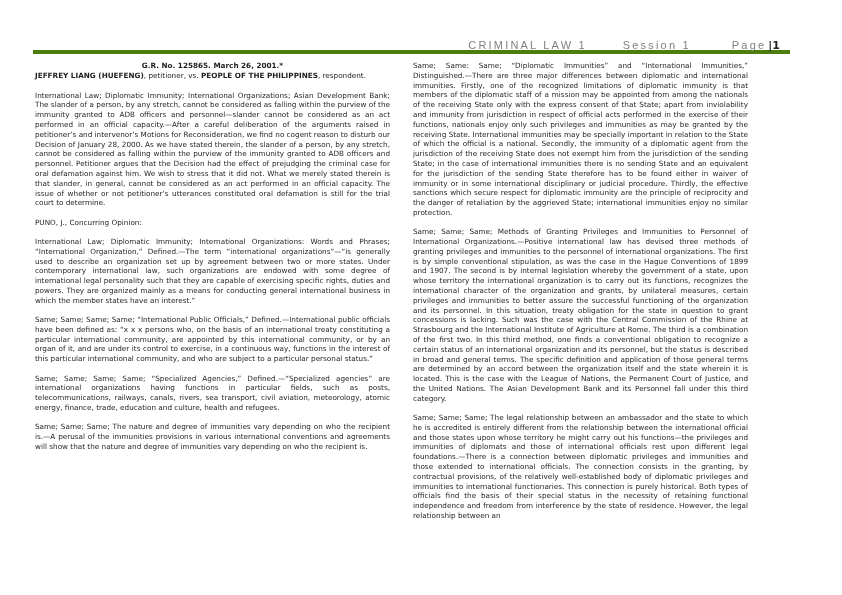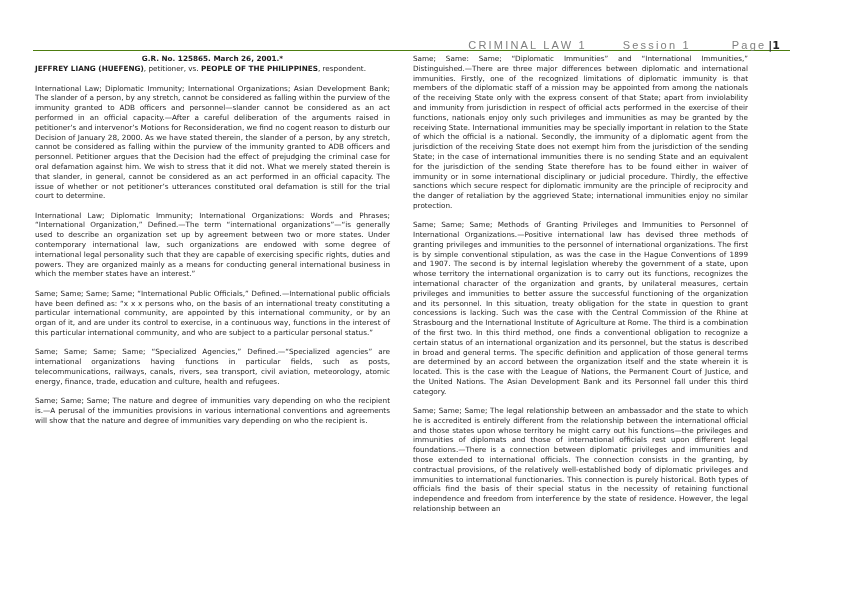--- a/index.html
+++ b/index.html
@@ -1,39 +1,40 @@
 <!DOCTYPE html>
 <html><head>
 <meta charset="utf-8">
 <style>
   html, body { margin: 0; padding: 0; background: #ffffff; }
   body { width: 842px; height: 595px; overflow: hidden; position: relative; font-family: "DejaVu Sans", sans-serif; color: #1f1f1f; }
-  .page-header { position: absolute; left: 33px; top: 34px; width: 757px; height: 16px; border-bottom: 1px solid #4d7c0f; text-align: right; }
+  .page-header { position: absolute; left: 33px; top: 34px; width: 757px; height: 16px; border-bottom: 4px solid #4d7c0f; text-align: right; }
   .hdr-text { font-family: "Liberation Sans", sans-serif; font-size: 11px; color: #7f7f7f; letter-spacing: 2.2px; white-space: pre; padding-right: 10px; }
   .hdr-sep { color: #333; font-weight: bold; letter-spacing: 0; }
   .hdr-num { color: #222; font-weight: bold; letter-spacing: 0; }
-  .col { position: absolute; top: 54px; font-size: 7.25px; line-height: 9.8px; text-align: justify; }
+  .col { position: absolute; top: 61px; font-size: 7.25px; line-height: 9.8px; text-align: justify; }
   .col-left { left: 35px; width: 355px; }
   .col-right { left: 413px; width: 335px; }
   .col p { margin: 0 0 9.5px 0; }
   .case-title { text-align: center; font-weight: bold; margin: 0 !important; }
   .b { font-weight: bold; }
   .parties { margin-bottom: 10px !important; text-align: left; }
 </style>
 </head>
 <body>
 
 <div class="page-header">
   <span class="hdr-text">CRIMINAL LAW 1</span><span class="hdr-text">   </span><span class="hdr-text">Session 1</span><span class="hdr-text">    </span><span class="hdr-text" style="padding-right:2px">Page</span><span class="hdr-sep" style="font-size:11px">|</span><span class="hdr-num" style="font-size:11px; padding-right:10px">1</span>
 </div>
 
 <div class="col col-left">
   <p class="case-title">G.R. No. 125865. March 26, 2001.*</p>
   <p class="parties"><span class="b">JEFFREY LIANG (HUEFENG)</span><span>, petitioner, vs. </span><span class="b">PEOPLE OF THE PHILIPPINES</span><span>, respondent.</span></p>
   <p>International Law; Diplomatic Immunity; International Organizations; Asian Development Bank; The slander of a person, by any stretch, cannot be considered as falling within the purview of the immunity granted to ADB officers and personnel—slander cannot be considered as an act performed in an official capacity.—After a careful deliberation of the arguments raised in petitioner’s and intervenor’s Motions for Reconsideration, we find no cogent reason to disturb our Decision of January 28, 2000. As we have stated therein, the slander of a person, by any stretch, cannot be considered as falling within the purview of the immunity granted to ADB officers and personnel. Petitioner argues that the Decision had the effect of prejudging the criminal case for oral defamation against him. We wish to stress that it did not. What we merely stated therein is that slander, in general, cannot be considered as an act performed in an official capacity. The issue of whether or not petitioner’s utterances constituted oral defamation is still for the trial court to determine.</p>
+  <p>PUNO, J., Concurring Opinion:</p>
   <p>International Law; Diplomatic Immunity; International Organizations: Words and Phrases; “International Organization,” Defined.—The term “international organizations”—“is generally used to describe an organization set up by agreement between two or more states. Under contemporary international law, such organizations are endowed with some degree of international legal personality such that they are capable of exercising specific rights, duties and powers. They are organized mainly as a means for conducting general international business in which the member states have an interest.”</p>
   <p>Same; Same; Same; Same; “International Public Officials,” Defined.—International public officials have been defined as: “x x x persons who, on the basis of an international treaty constituting a particular international community, are appointed by this international community, or by an organ of it, and are under its control to exercise, in a continuous way, functions in the interest of this particular international community, and who are subject to a particular personal status.”</p>
   <p>Same; Same; Same; Same; “Specialized Agencies,” Defined.—“Specialized agencies” are international organizations having functions in particular fields, such as posts, telecommunications, railways, canals, rivers, sea transport, civil aviation, meteorology, atomic energy, finance, trade, education and culture, health and refugees.</p>
   <p>Same; Same; Same; The nature and degree of immunities vary depending on who the recipient is.—A perusal of the immunities provisions in various international conventions and agreements will show that the nature and degree of immunities vary depending on who the recipient is.</p>
 </div>
 
 <div class="col col-right">
   <p>Same; Same: Same; “Diplomatic Immunities” and “International Immunities,” Distinguished.—There are three major differences between diplomatic and international immunities. Firstly, one of the recognized limitations of diplomatic immunity is that members of the diplomatic staff of a mission may be appointed from among the nationals of the receiving State only with the express consent of that State; apart from inviolability and immunity from jurisdiction in respect of official acts performed in the exercise of their functions, nationals enjoy only such privileges and immunities as may be granted by the receiving State. International immunities may be specially important in relation to the State of which the official is a national. Secondly, the immunity of a diplomatic agent from the jurisdiction of the receiving State does not exempt him from the jurisdiction of the sending State; in the case of international immunities there is no sending State and an equivalent for the jurisdiction of the sending State therefore has to be found either in waiver of immunity or in some international disciplinary or judicial procedure. Thirdly, the effective sanctions which secure respect for diplomatic immunity are the principle of reciprocity and the danger of retaliation by the aggrieved State; international immunities enjoy no similar protection.</p>
   <p>Same; Same; Same; Methods of Granting Privileges and Immunities to Personnel of International Organizations.—Positive international law has devised three methods of granting privileges and immunities to the personnel of international organizations. The first is by simple conventional stipulation, as was the case in the Hague Conventions of 1899 and 1907. The second is by internal legislation whereby the government of a state, upon whose territory the international organization is to carry out its functions, recognizes the international character of the organization and grants, by unilateral measures, certain privileges and immunities to better assure the successful functioning of the organization and its personnel. In this situation, treaty obligation for the state in question to grant concessions is lacking. Such was the case with the Central Commission of the Rhine at Strasbourg and the International Institute of Agriculture at Rome. The third is a combination of the first two. In this third method, one finds a conventional obligation to recognize a certain status of an international organization and its personnel, but the status is described in broad and general terms. The specific definition and application of those general terms are determined by an accord between the organization itself and the state wherein it is located. This is the case with the League of Nations, the Permanent Court of Justice, and the United Nations. The Asian Development Bank and its Personnel fall under this third category.</p>
   <p>Same; Same; Same; The legal relationship between an ambassador and the state to which he is accredited is entirely different from the relationship between the international official and those states upon whose territory he might carry out his functions—the privileges and immunities of diplomats and those of international officials rest upon different legal foundations.—There is a connection between diplomatic privileges and immunities and those extended to international officials. The connection consists in the granting, by contractual provisions, of the relatively well-established body of diplomatic privileges and immunities to international functionaries. This connection is purely historical. Both types of officials find the basis of their special status in the necessity of retaining functional independence and freedom from interference by the state of residence. However, the legal relationship between an</p>

